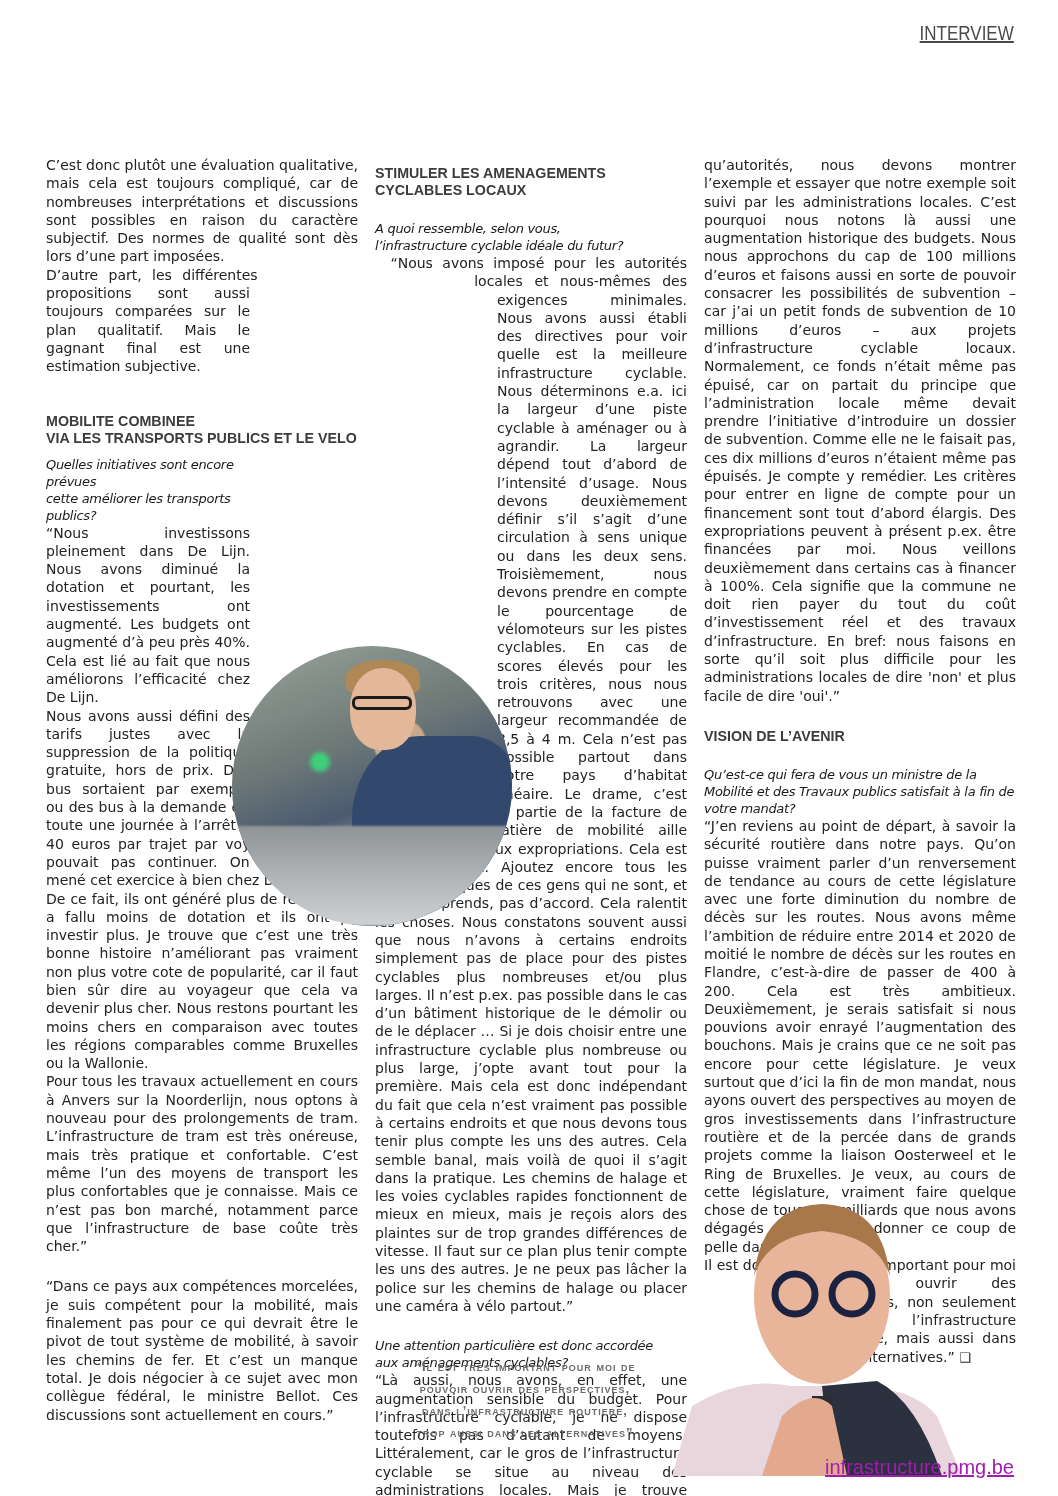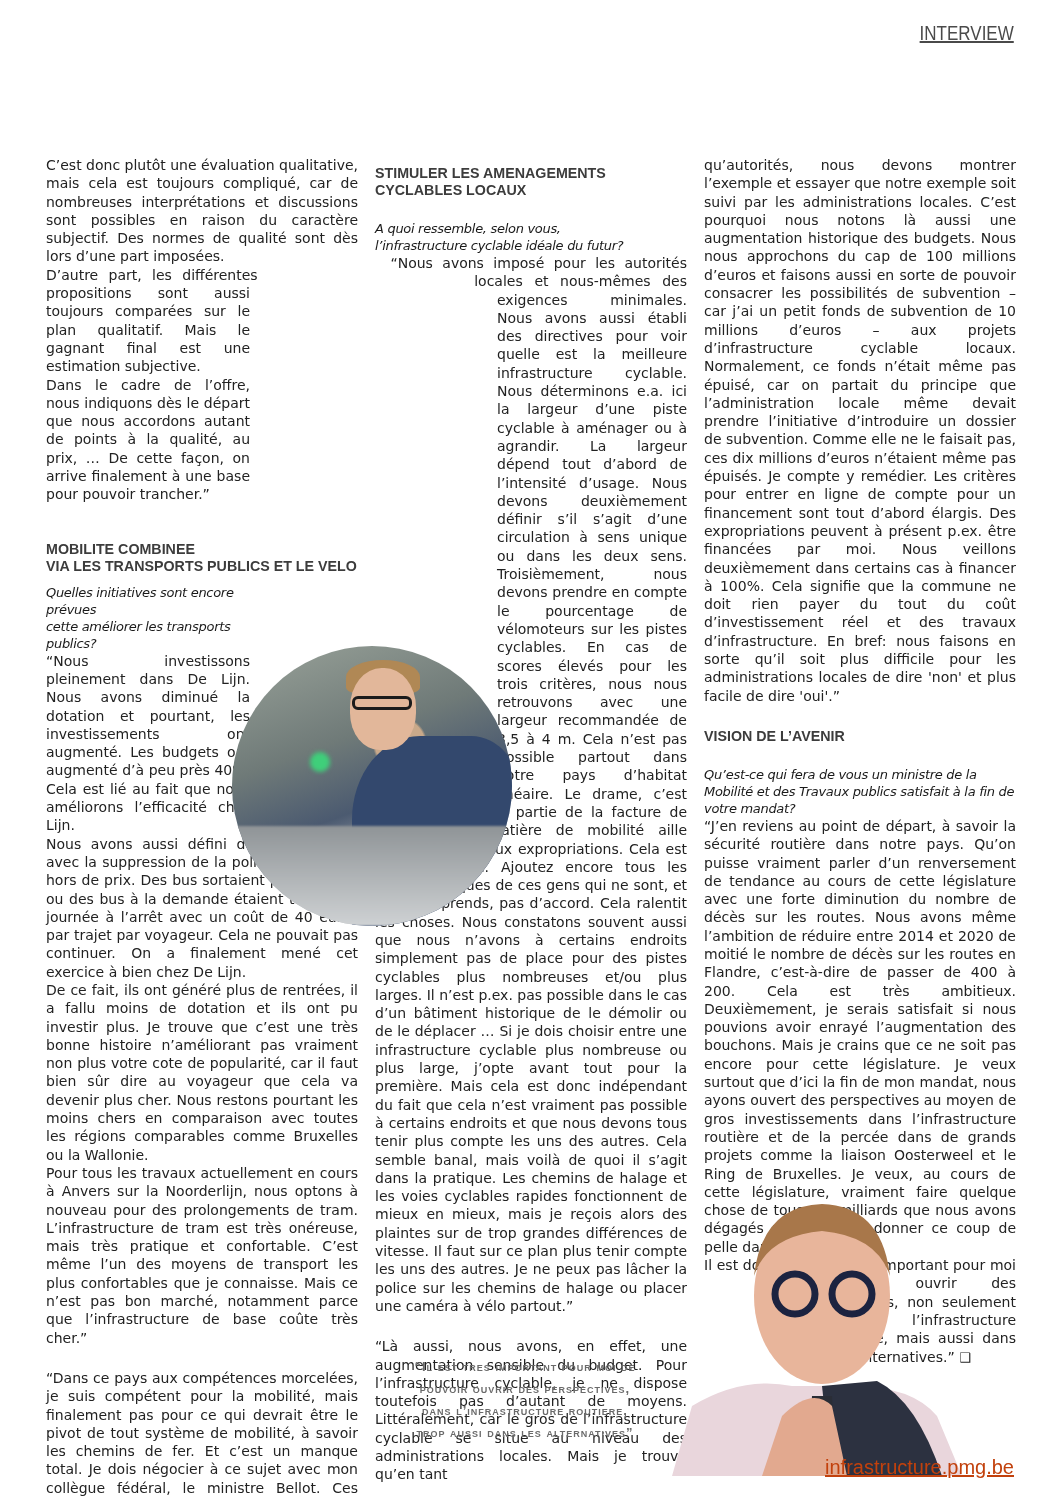--- a/index.html
+++ b/index.html
@@ -27,33 +27,32 @@
   .photo-circle .face { position: absolute; left: 118px; top: 22px; width: 66px; height: 82px; background: #e2b79a; border-radius: 48% 48% 45% 45%; }
   .photo-circle .hair { position: absolute; left: 114px; top: 14px; width: 74px; height: 34px; background: #b08855; border-radius: 50% 50% 20% 20%; }
   .photo-circle .glasses { position: absolute; left: 120px; top: 50px; width: 60px; height: 14px; border: 3px solid #1b1b1b; border-radius: 6px; box-sizing: border-box; }
   .photo-circle .light { position: absolute; left: 78px; top: 106px; width: 20px; height: 20px; background: #3fcf7a; border-radius: 50%; filter: blur(2px); }
   .photo-circle .bike { position: absolute; left: 0; top: 180px; width: 280px; height: 100px; background: linear-gradient(180deg, #8f9497, #cfd2d4); filter: blur(1px); }
   .pullquote { position: absolute; left: 380px; top: 1356px; width: 290px; text-align: center; font-family: "Liberation Sans", sans-serif;
        font-weight: bold; font-size: 13px; line-height: 22px; color: #6a6a6a; font-variant: small-caps; letter-spacing: 1px; }
   .portrait { position: absolute; left: 672px; top: 1186px; width: 300px; height: 290px; }
   .footer-left { position: absolute; left: 44px; top: 1522px; font-family: "Liberation Sans", sans-serif; font-size: 14px; color: #555; }
   .footer-left .num { font-size: 19px; color: #555; }
-  .footer-right { position: absolute; right: 44px; top: 1456px; font-family: "Liberation Sans", sans-serif; font-size: 20px; color: #c2410c; text-decoration: underline; }
+  .footer-right { position: absolute; right: 44px; top: 1456px; font-family: "Liberation Sans", sans-serif; font-size: 20px; color: #a21caf; text-decoration: underline; }
   .endmark { font-size: 13px; }
 </style>
 </head>
 <body>
 
 <div class="section-tag">INTERVIEW</div>
 
 <div class="col col1">
   <div class="wrap-left-circle" style="margin-top:492px"></div>
   <p>C’est donc plutôt une évaluation qualitative, mais cela est toujours compliqué, car de nombreuses interprétations et discussions sont possibles en raison du caractère subjectif. Des normes de qualité sont dès lors d’une part imposées.</p>
   <p>D’autre part, les différentes propositions sont aussi toujours comparées sur le plan qualitatif. Mais le gagnant final est une estimation subjective.</p>
-  <p>Dans le cadre de l’offre, nous indiquons dès le départ que nous accordons autant de points à la qualité, au prix, … De cette façon, on arrive finalement à une base pour pouvoir trancher.”</p>
   <div class="gap-l"></div>
   <p class="head">MOBILITE COMBINEE</p>
   <p class="head">VIA LES TRANSPORTS PUBLICS ET LE VELO</p>
   <div class="gap-s"></div>
   <p class="q"><span>Quelles initiatives sont encore prévues</span><br><span>cette améliorer les transports publics?</span></p>
   <p>“Nous investissons pleinement dans De Lijn. Nous avons diminué la dotation et pourtant, les investissements ont augmenté. Les budgets ont augmenté d’à peu près 40%. Cela est lié au fait que nous améliorons l’efficacité chez De Lijn.</p>
   <p>Nous avons aussi défini des tarifs justes avec la suppression de la politique gratuite, hors de prix. Des bus sortaient par exemple ou des bus à la demande étaient toute une journée à l’arrêt avec un coût de 40 euros par trajet par voyageur. Cela ne pouvait pas continuer. On a finalement mené cet exercice à bien chez De Lijn.</p>
   <p>De ce fait, ils ont généré plus de rentrées, il a fallu moins de dotation et ils ont pu investir plus. Je trouve que c’est une très bonne histoire n’améliorant pas vraiment non plus votre cote de popularité, car il faut bien sûr dire au voyageur que cela va devenir plus cher. Nous restons pourtant les moins chers en comparaison avec toutes les régions comparables comme Bruxelles ou la Wallonie.</p>
   <p>Pour tous les travaux actuellement en cours à Anvers sur la Noorderlijn, nous optons à nouveau pour des prolongements de tram. L’infrastructure de tram est très onéreuse, mais très pratique et confortable. C’est même l’un des moyens de transport les plus confortables que je connaisse. Mais ce n’est pas bon marché, notamment parce que l’infrastructure de base coûte très cher.”</p>
   <div class="gap-m"></div>
@@ -61,20 +60,21 @@
 </div>
 
 <div class="col col2" style="top:164px">
   <div class="wrap-right-circle" style="margin-top:460px"></div>
   <p class="head">STIMULER LES AMENAGEMENTS</p>
   <p class="head">CYCLABLES LOCAUX</p>
   <div class="gap-m"></div>
   <p class="q"><span>A quoi ressemble, selon vous,</span><br><span>l’infrastructure cyclable idéale du futur?</span></p>
   <p>“Nous avons imposé pour les autorités locales et nous-mêmes des exigences minimales. Nous avons aussi établi des directives pour voir quelle est la meilleure infrastructure cyclable. Nous déterminons e.a. ici la largeur d’une piste cyclable à aménager ou à agrandir. La largeur dépend tout d’abord de l’intensité d’usage. Nous devons deuxièmement définir s’il s’agit d’une circulation à sens unique ou dans les deux sens. Troisièmement, nous devons prendre en compte le pourcentage de vélomoteurs sur les pistes cyclables. En cas de scores élevés pour les trois critères, nous nous retrouvons avec une largeur recommandée de 3,5 à 4 m. Cela n’est pas possible partout dans notre pays d’habitat linéaire. Le drame, c’est qu’une partie de la facture de dépenses en matière de mobilité aille inévitablement aux expropriations. Cela est très dommage. Ajoutez encore tous les litiges juridiques de ces gens qui ne sont, et je le comprends, pas d’accord. Cela ralentit les choses. Nous constatons souvent aussi que nous n’avons à certains endroits simplement pas de place pour des pistes cyclables plus nombreuses et/ou plus larges. Il n’est p.ex. pas possible dans le cas d’un bâtiment historique de le démolir ou de le déplacer … Si je dois choisir entre une infrastructure cyclable plus nombreuse ou plus large, j’opte avant tout pour la première. Mais cela est donc indépendant du fait que cela n’est vraiment pas possible à certains endroits et que nous devons tous tenir plus compte les uns des autres. Cela semble banal, mais voilà de quoi il s’agit dans la pratique. Les chemins de halage et les voies cyclables rapides fonctionnent de mieux en mieux, mais je reçois alors des plaintes sur de trop grandes différences de vitesse. Il faut sur ce plan plus tenir compte les uns des autres. Je ne peux pas lâcher la police sur les chemins de halage ou placer une caméra à vélo partout.”</p>
   <div class="gap-m"></div>
+  <p class="q"><span>Une attention particulière est donc accordée</span><br><span>aux aménagements cyclables?</span></p>
   <p>“Là aussi, nous avons, en effet, une augmentation sensible du budget. Pour l’infrastructure cyclable, je ne dispose toutefois pas d’autant de moyens. Littéralement, car le gros de l’infrastructure cyclable se situe au niveau des administrations locales. Mais je trouve qu’en tant</p>
 </div>
 
 <div class="col col3">
   <p>qu’autorités, nous devons montrer l’exemple et essayer que notre exemple soit suivi par les administrations locales. C’est pourquoi nous notons là aussi une augmentation historique des budgets. Nous nous approchons du cap de 100 millions d’euros et faisons aussi en sorte de pouvoir consacrer les possibilités de subvention – car j’ai un petit fonds de subvention de 10 millions d’euros – aux projets d’infrastructure cyclable locaux. Normalement, ce fonds n’était même pas épuisé, car on partait du principe que l’administration locale même devait prendre l’initiative d’introduire un dossier de subvention. Comme elle ne le faisait pas, ces dix millions d’euros n’étaient même pas épuisés. Je compte y remédier. Les critères pour entrer en ligne de compte pour un financement sont tout d’abord élargis. Des expropriations peuvent à présent p.ex. être financées par moi. Nous veillons deuxièmement dans certains cas à financer à 100%. Cela signifie que la commune ne doit rien payer du tout du coût d’investissement réel et des travaux d’infrastructure. En bref: nous faisons en sorte qu’il soit plus difficile pour les administrations locales de dire 'non' et plus facile de dire 'oui'.”</p>
   <div class="gap-m"></div>
   <p class="head">VISION DE L’AVENIR</p>
   <div class="gap-m"></div>
   <p class="q">Qu’est-ce qui fera de vous un ministre de la Mobilité et des Travaux publics satisfait à la fin de votre mandat?</p>
   <p>“J’en reviens au point de départ, à savoir la sécurité routière dans notre pays. Qu’on puisse vraiment parler d’un renversement de tendance au cours de cette législature avec une forte diminution du nombre de décès sur les routes. Nous avons même l’ambition de réduire entre 2014 et 2020 de moitié le nombre de décès sur les routes en Flandre, c’est-à-dire de passer de 400 à 200. Cela est très ambitieux. Deuxièmement, je serais satisfait si nous pouvions avoir enrayé l’augmentation des bouchons. Mais je crains que ce ne soit pas encore pour cette législature. Je veux surtout que d’ici la fin de mon mandat, nous ayons ouvert des perspectives au moyen de gros investissements dans l’infrastructure routière et de la percée dans de grands projets comme la liaison Oosterweel et le Ring de Bruxelles. Je veux, au cours de cette législature, vraiment faire quelque chose de tous ces milliards que nous avons dégagés pour pouvoir donner ce coup de pelle dans le sol.</p>

